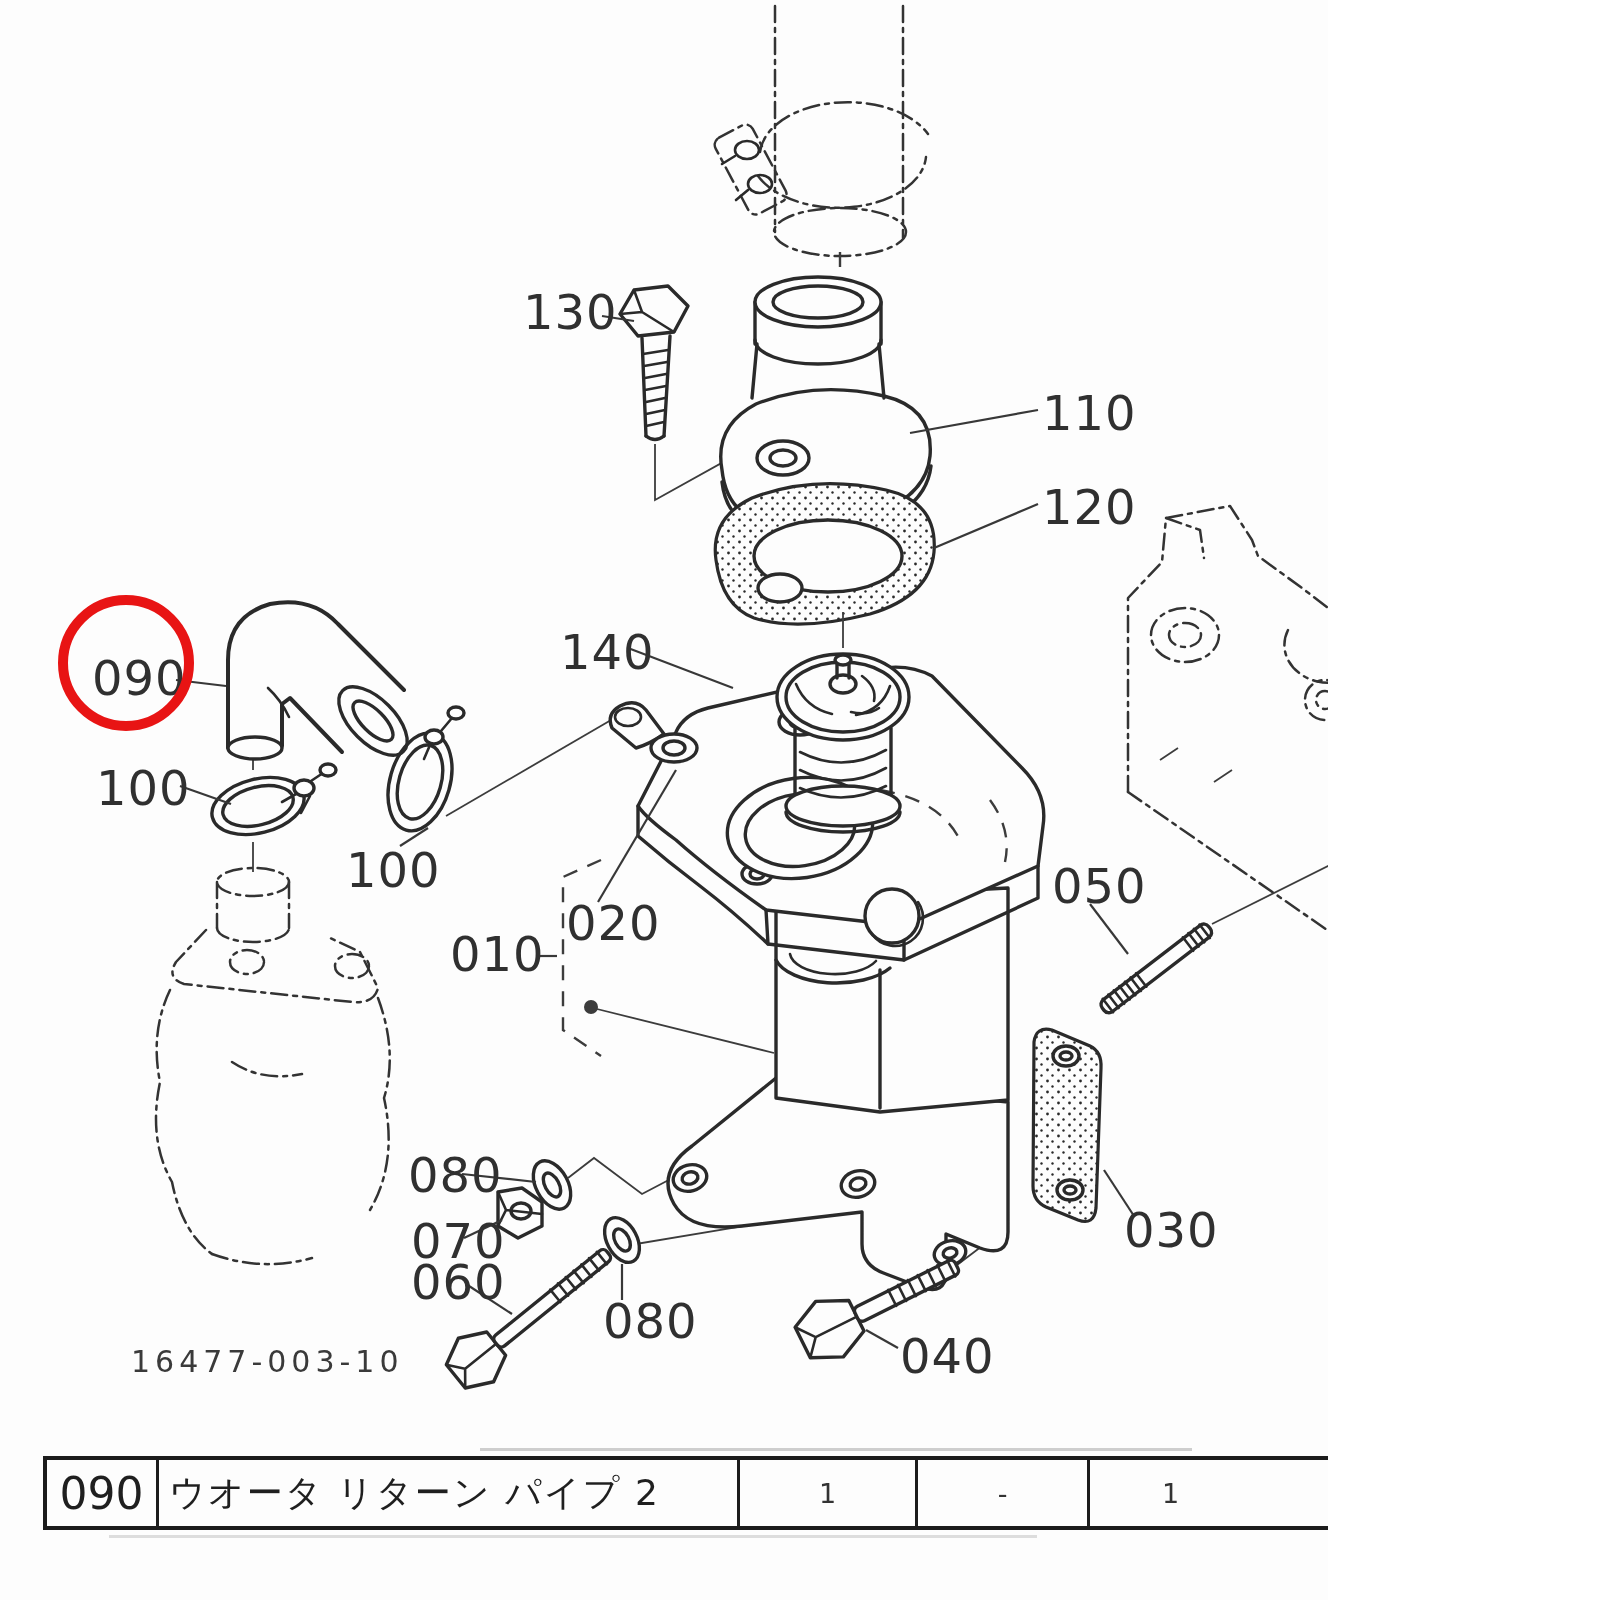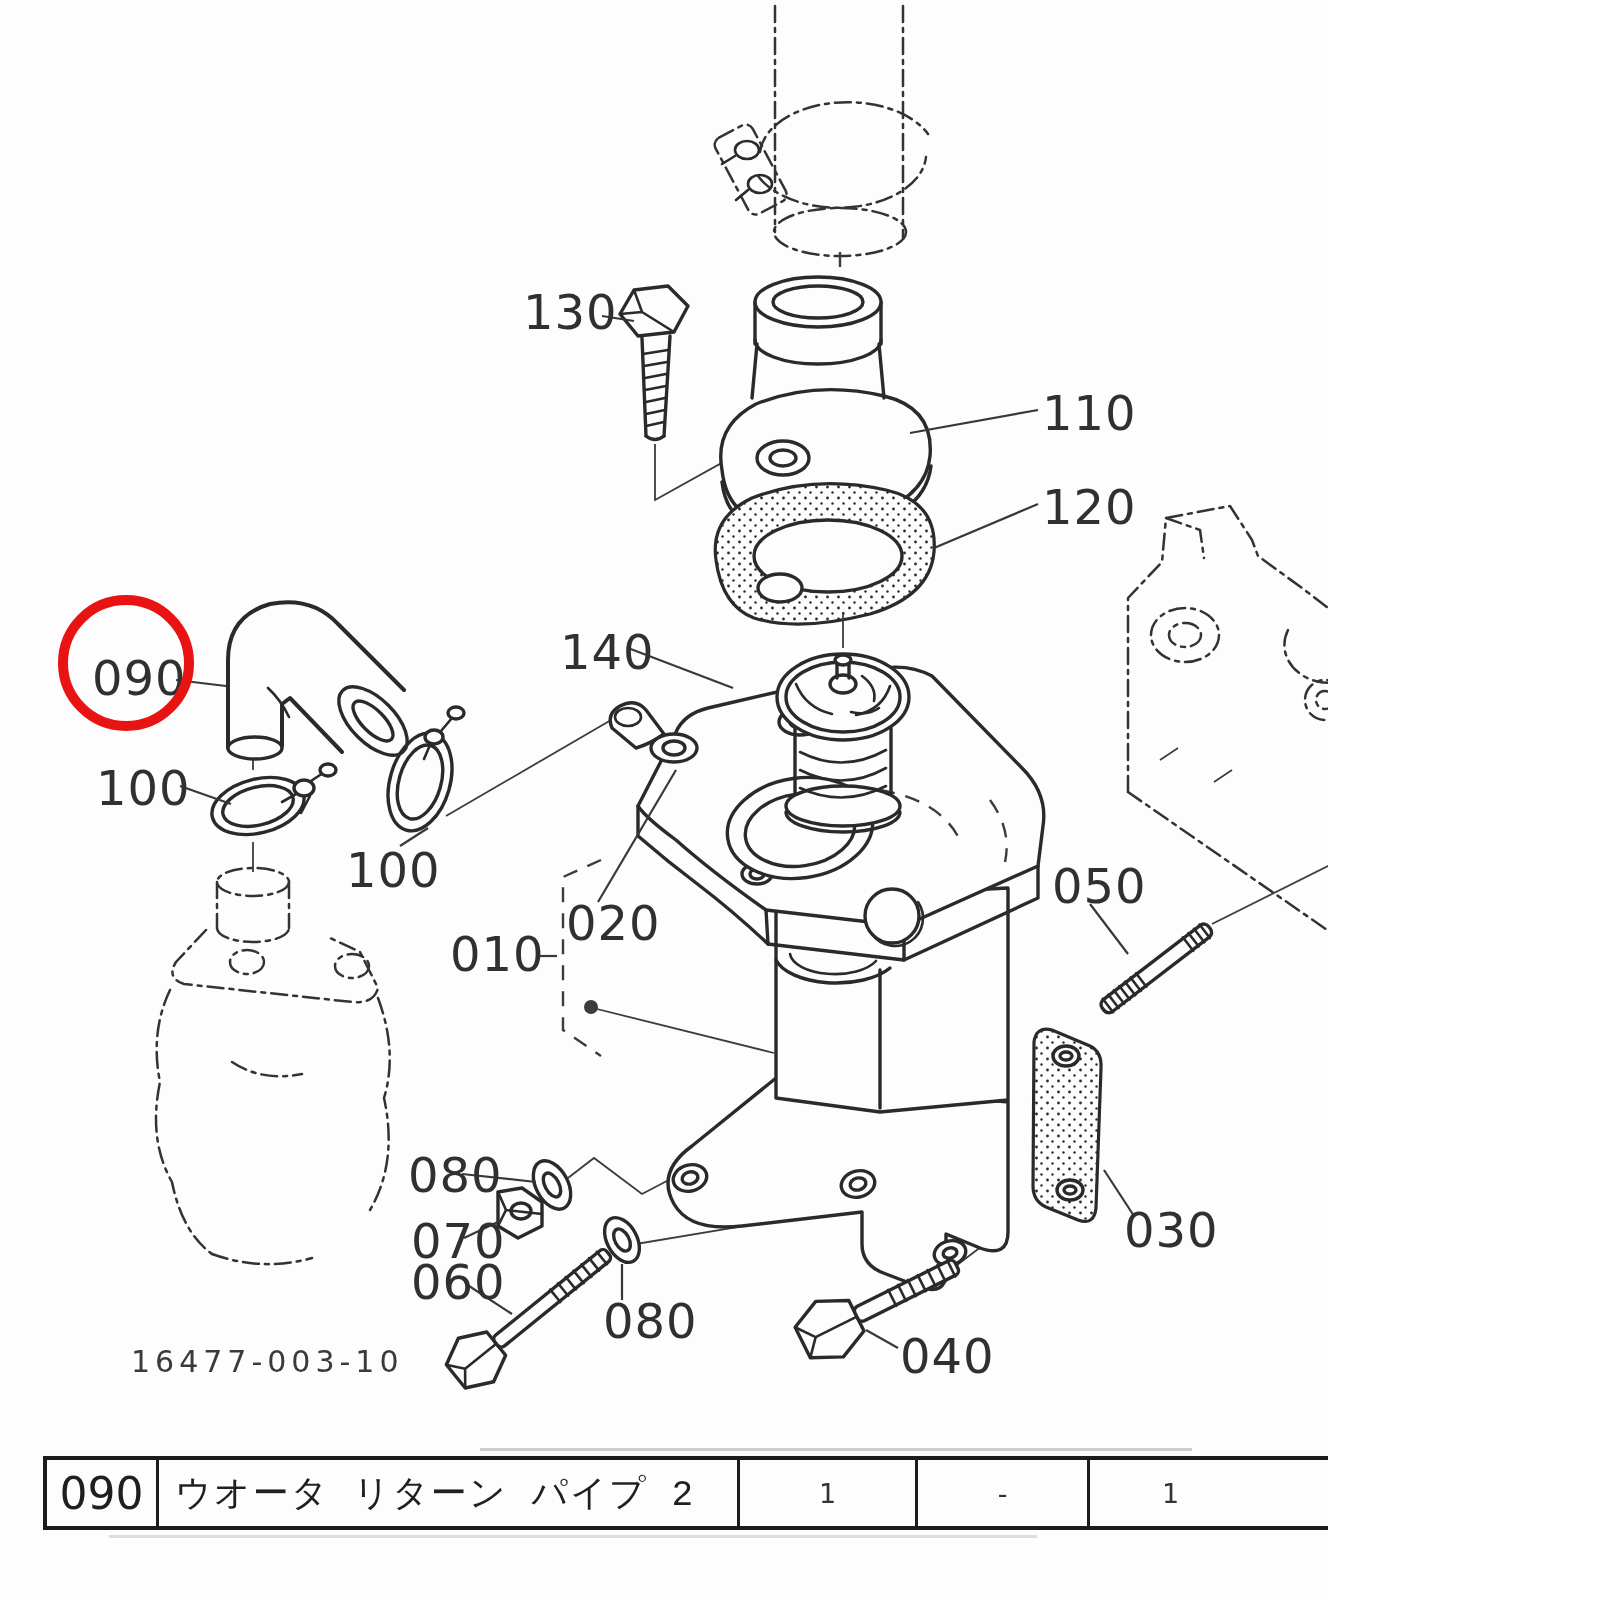--- a/index.html
+++ b/index.html
@@ -23,21 +23,21 @@
   .ptable{position:absolute;left:43px;top:1456px;width:1554px;height:74px;
           border-top:4px solid #1c1c1c;border-bottom:4px solid #1c1c1c;
           border-left:4px solid #1c1c1c;border-right:3px solid #1c1c1c;
           box-sizing:border-box;display:flex;background:#fdfdfd;}
   .ptable:before{content:"";position:absolute;left:28%;top:-12px;width:46%;height:3px;background:#a8a8a8;opacity:.55;}
   .ptable:after {content:"";position:absolute;left:4%;bottom:-12px;width:60%;height:3px;background:#b5b5b5;opacity:.45;}
   .cell{box-sizing:border-box;display:flex;align-items:center;height:100%;color:#1f1f1f;}
   .cell+.cell{border-left:3px solid #1c1c1c;}
   .c-ref {width:109px;justify-content:center;font-size:44px;}
   .c-pn  {width:347px;padding-left:30px;font-size:44px;letter-spacing:1px;}
-  .c-desc{width:581px;padding-left:16px;font-size:36px;letter-spacing:2px;font-family:Liberation Mono, monospace;}
+  .c-desc{width:581px;padding-left:10px;font-size:36px;letter-spacing:2px;}
   .c-q1  {width:178px;justify-content:center;font-size:27px;color:#333;}
   .c-q2  {width:172px;justify-content:center;font-size:27px;color:#333;}
   .c-q3  {width:164px;justify-content:center;font-size:27px;color:#333;}
 </style>
 </head>
 <body>
 
 <div class="stage">
 
 <svg width="1600" height="1600" viewBox="0 0 1600 1600">

